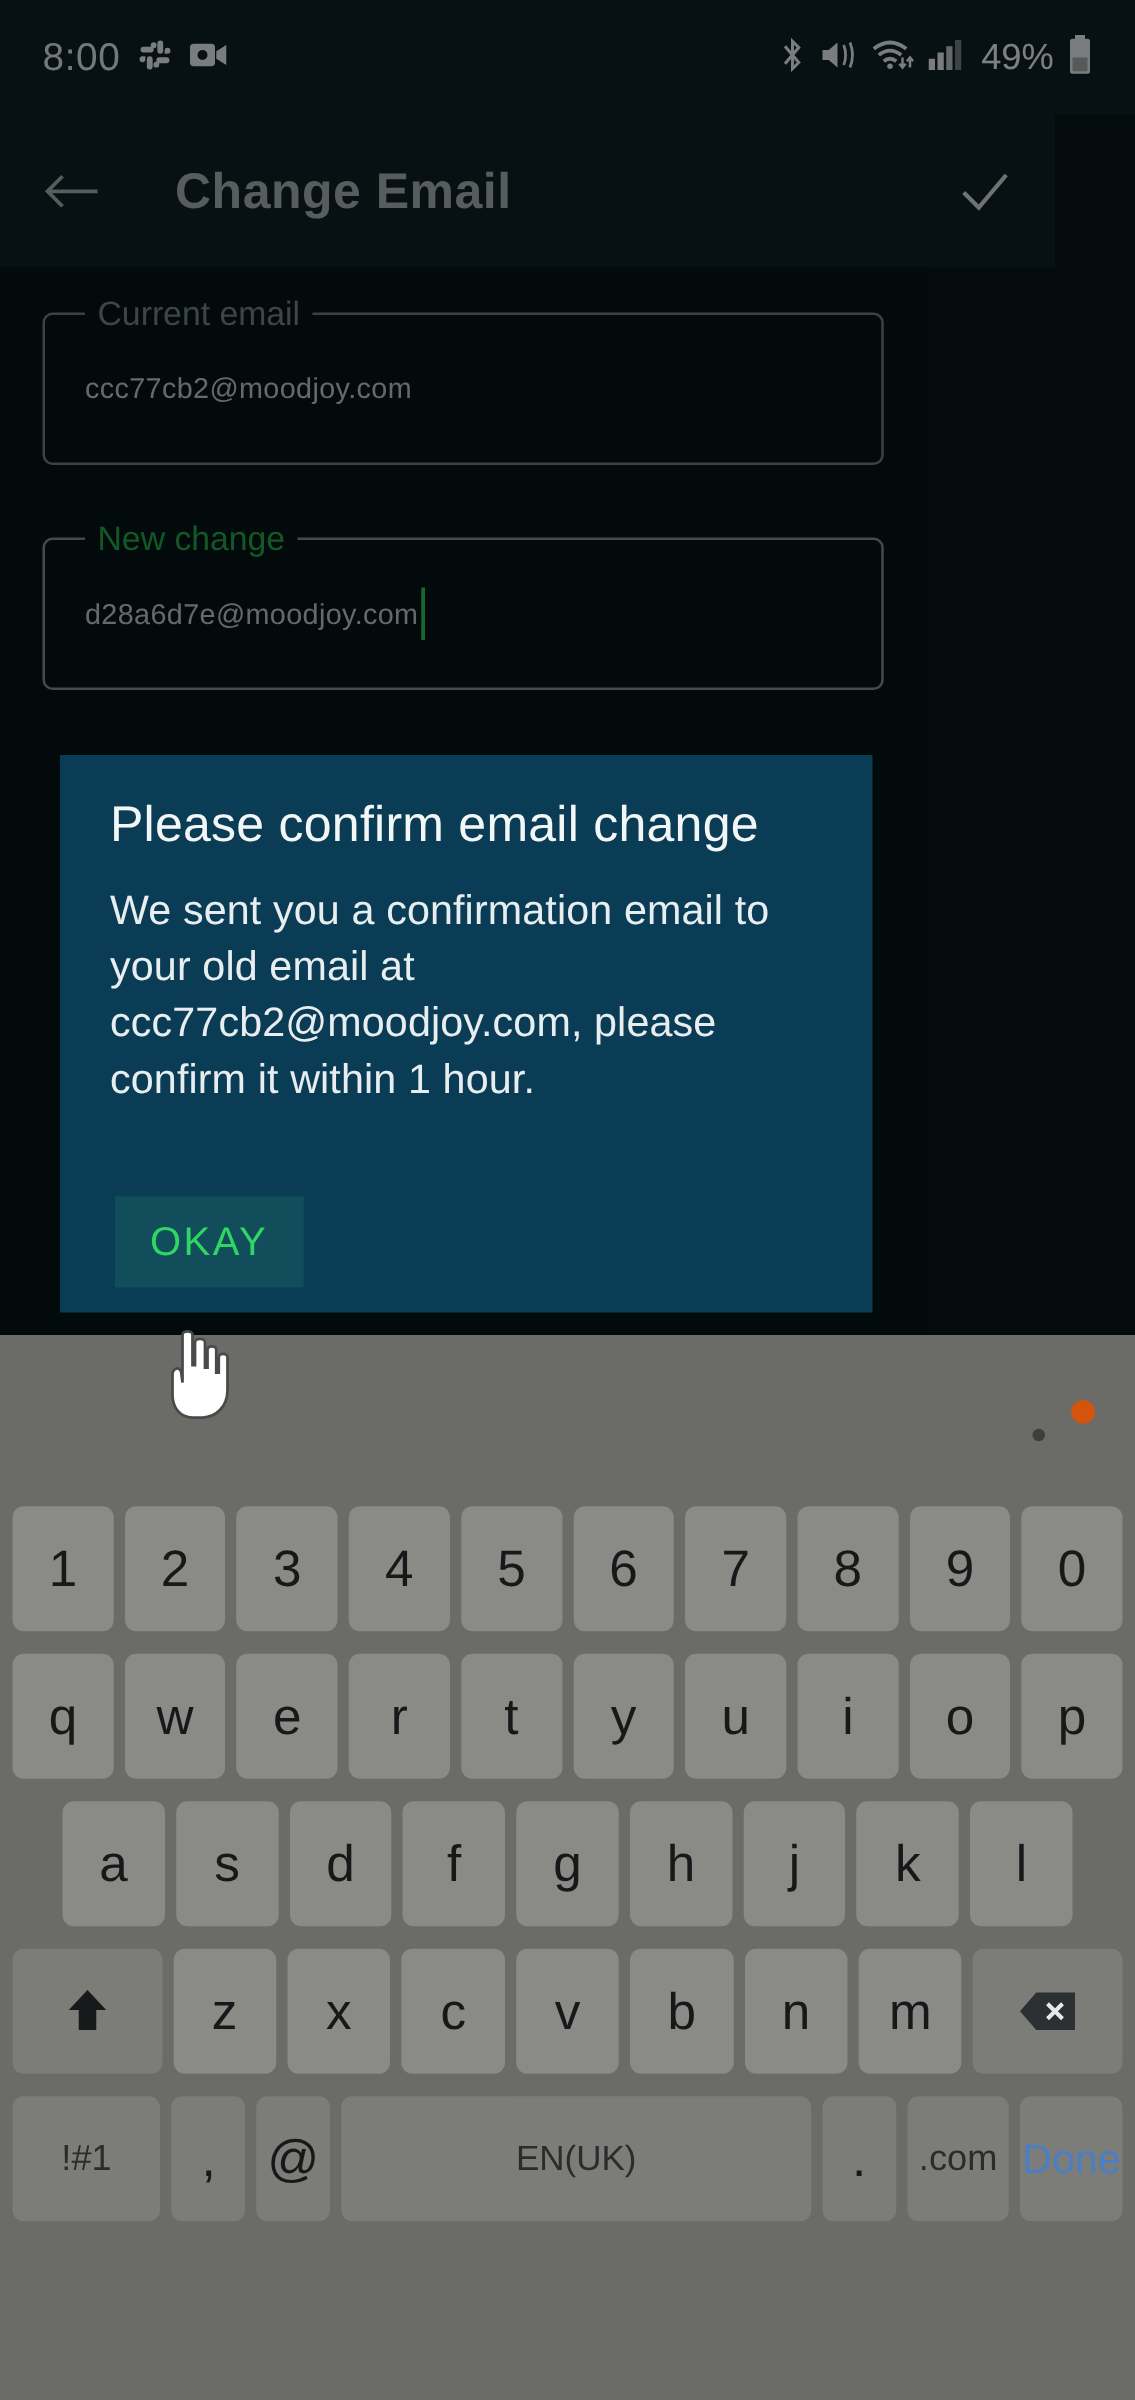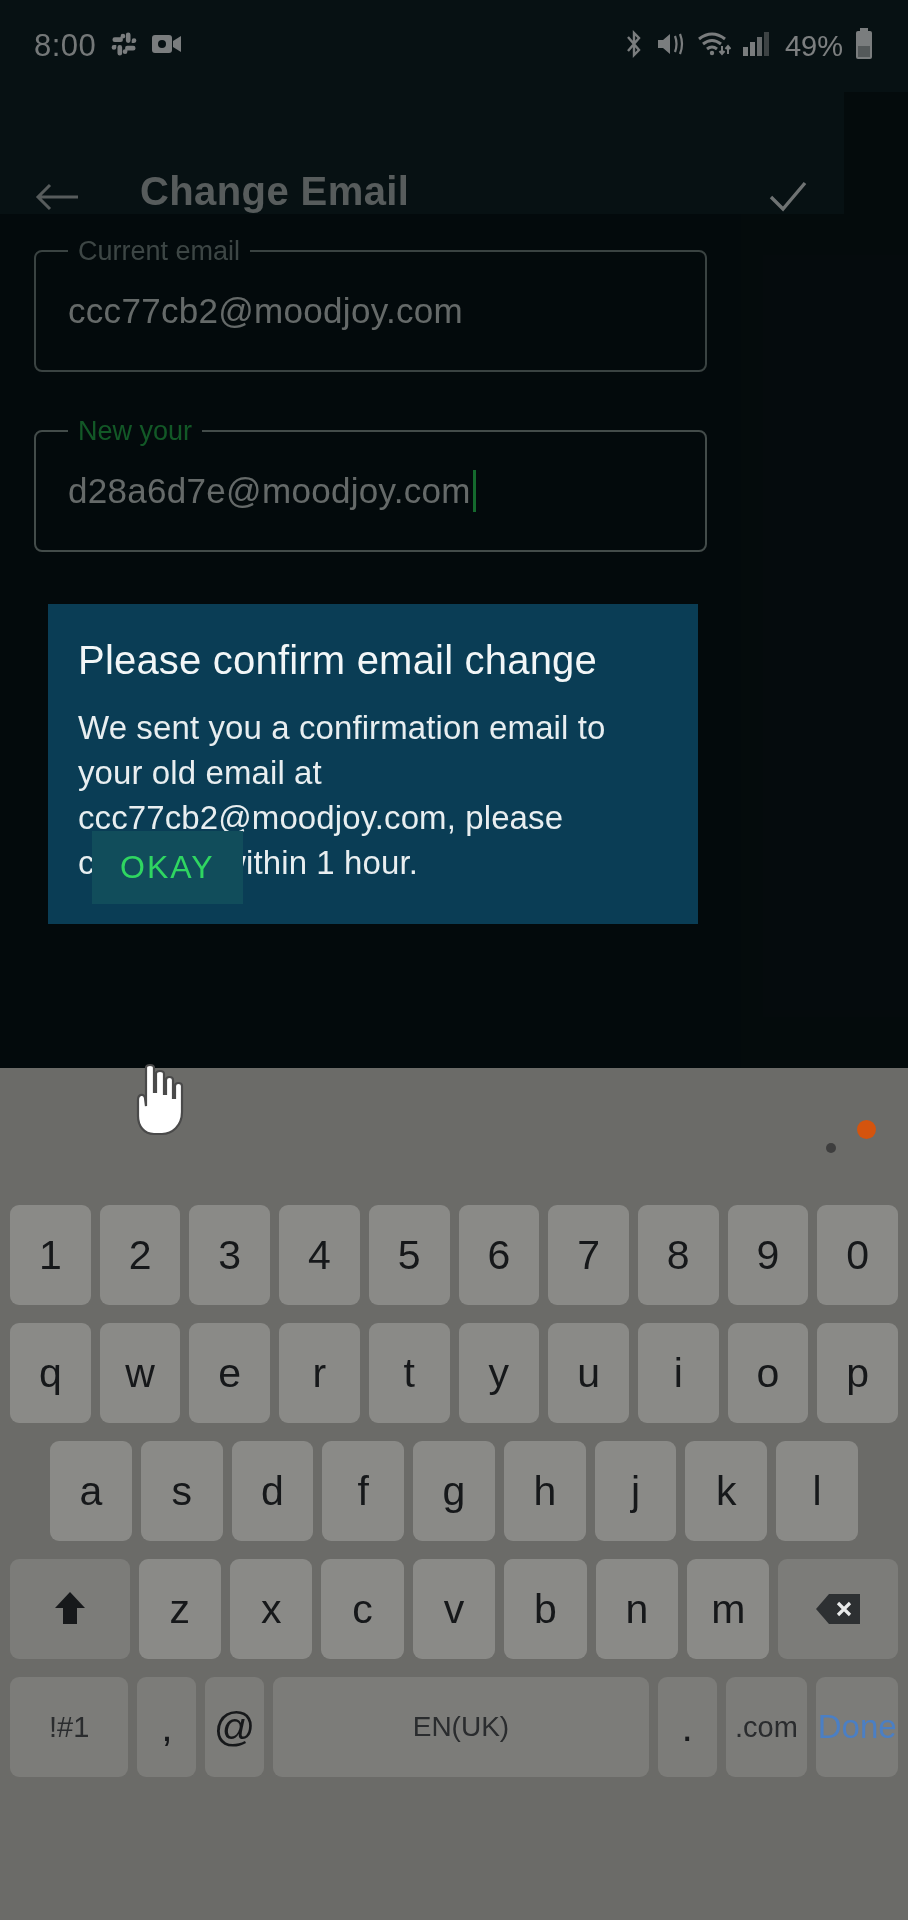--- a/index.html
+++ b/index.html
@@ -34,21 +34,21 @@
   .sb-clock {
     color:#d4dadb; font-size:31px; letter-spacing:.5px;
     font-family:"Liberation Sans", sans-serif;
   }
   .sb-pct { color:#e3e8e9; font-size:29px; margin-left:4px; }
   .sb-ico { display:block; }
 
   
   #appbar {
     position:absolute; left:0; top:92px; width:844px; height:122px;
-    display:flex; align-items:flex-end;
+    display:flex; align-items:center;
     background:#0d1f24;
     padding:0 34px;
   }
   #appbar .back { width:70px; display:flex; align-items:center; }
   #appbar .title {
     color:#9fa8a8; font-size:40px; font-weight:bold; letter-spacing:.4px;
     margin-left:36px; flex:1;
   }
   #appbar .check { width:60px; display:flex; justify-content:flex-end; }
 
@@ -70,34 +70,34 @@
     position:absolute; top:-16px; left:32px;
     background:#071316;
     padding:0 10px;
     font-size:27px;
     line-height:30px;
   }
   .field .legend.dim { color:#70807e; }
   .field .legend.accent { color:#22a147; }
   .field .val {
     position:absolute; left:32px; top:50%; transform:translateY(-50%);
-    font-size:35px; color:#b9c1c0; letter-spacing:.3px;
+    font-size:23px; color:#b9c1c0; letter-spacing:.3px;
     display:flex; align-items:center;
   }
   .caret {
     display:inline-block; width:3px; height:42px;
     background:#25c052; margin-left:2px;
   }
 
   
   #dialog {
     position:absolute; left:48px; top:604px;
-    width:650px; height:320px;
+    width:650px; height:446px;
     background:#0a3d55;
-    padding:34px 44px 0 30px;
+    padding:34px 44px 0 40px;
     z-index:40;
   }
   #dialog .dlg-title {
     color:#f2f6f7; font-size:40px; margin-bottom:22px; letter-spacing:.2px;
   }
   #dialog .dlg-msg {
     color:#e8eef0; font-size:33px; line-height:45px; letter-spacing:.1px;
   }
   #dialog .dlg-actions {
     position:absolute; left:44px; bottom:20px;
@@ -252,21 +252,21 @@
         </svg>
       </div>
     </div>
 
     <div id="form">
       <div class="field">
         <span class="legend dim">Current email</span>
         <span class="val">ccc77cb2@moodjoy.com</span>
       </div>
       <div class="field focused">
-        <span class="legend accent">New your</span>
+        <span class="legend accent">New change</span>
         <span class="val">
           <span>d28a6d7e@moodjoy.com</span>
           <span class="caret"></span>
         </span>
       </div>
     </div>
 
     <div class="dim-veil"></div>
   </div>
 

